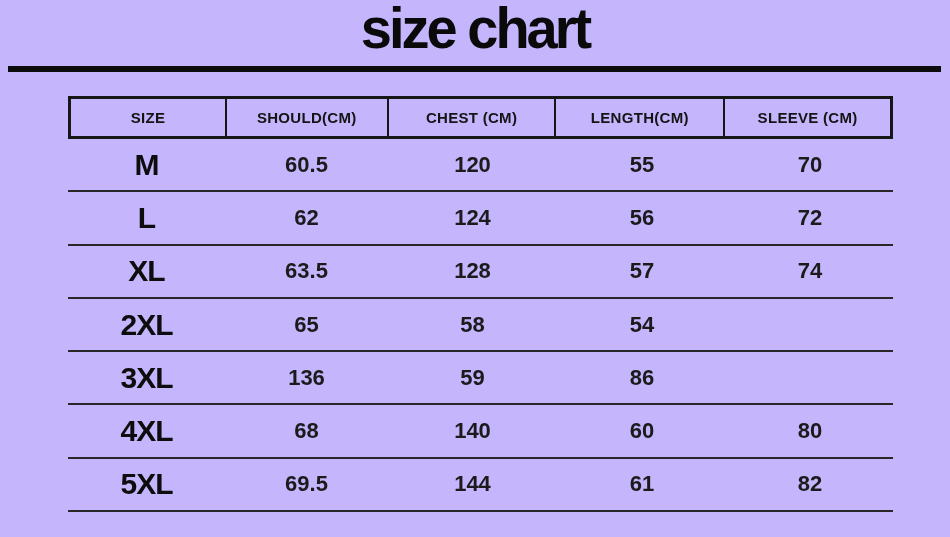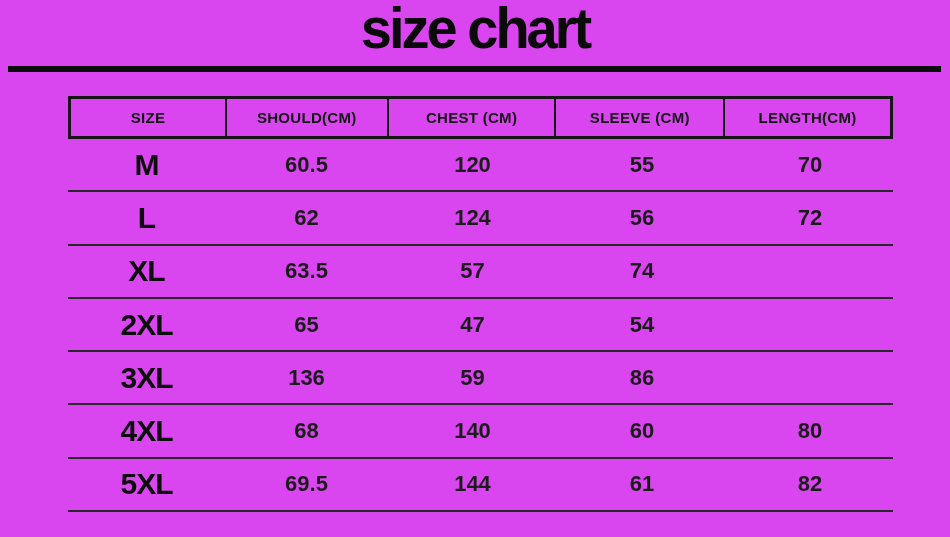--- a/index.html
+++ b/index.html
@@ -4,21 +4,21 @@
 <style>
   html, body {
     margin: 0;
     padding: 0;
     background: #ffffff;
   }
   .page {
     position: relative;
     width: 950px;
     height: 537px;
-    background: #d946ef;
+    background: #c4b5fd;
     font-family: "Liberation Sans", sans-serif;
     color: #111111;
     overflow: hidden;
   }
   .title {
     position: absolute;
     top: -4px;
     left: 0;
     width: 100%;
     text-align: center;
@@ -88,22 +88,22 @@
 
 <div class="page">
   <div class="title">size chart</div>
   <div class="divider"></div>
 
   <div class="size-table">
     <div class="grid-row header-row">
       <div class="header-cell">SIZE</div>
       <div class="header-cell">SHOULD(CM)</div>
       <div class="header-cell">CHEST (CM)</div>
+      <div class="header-cell">LENGTH(CM)</div>
       <div class="header-cell">SLEEVE (CM)</div>
-      <div class="header-cell">LENGTH(CM)</div>
     </div>
 
     <div class="grid-row body-row">
       <div class="size-cell">M</div>
       <div class="value-cell">60.5</div>
       <div class="value-cell">120</div>
       <div class="value-cell">55</div>
       <div class="value-cell">70</div>
     </div>
 
@@ -111,28 +111,29 @@
       <div class="size-cell">L</div>
       <div class="value-cell">62</div>
       <div class="value-cell">124</div>
       <div class="value-cell">56</div>
       <div class="value-cell">72</div>
     </div>
 
     <div class="grid-row body-row">
       <div class="size-cell">XL</div>
       <div class="value-cell">63.5</div>
+      <div class="value-cell">128</div>
       <div class="value-cell">57</div>
       <div class="value-cell">74</div>
     </div>
 
     <div class="grid-row body-row">
       <div class="size-cell">2XL</div>
       <div class="value-cell">65</div>
-      <div class="value-cell">47</div>
+      <div class="value-cell">58</div>
       <div class="value-cell">54</div>
     </div>
 
     <div class="grid-row body-row">
       <div class="size-cell">3XL</div>
       <div class="value-cell">136</div>
       <div class="value-cell">59</div>
       <div class="value-cell">86</div>
     </div>
 

